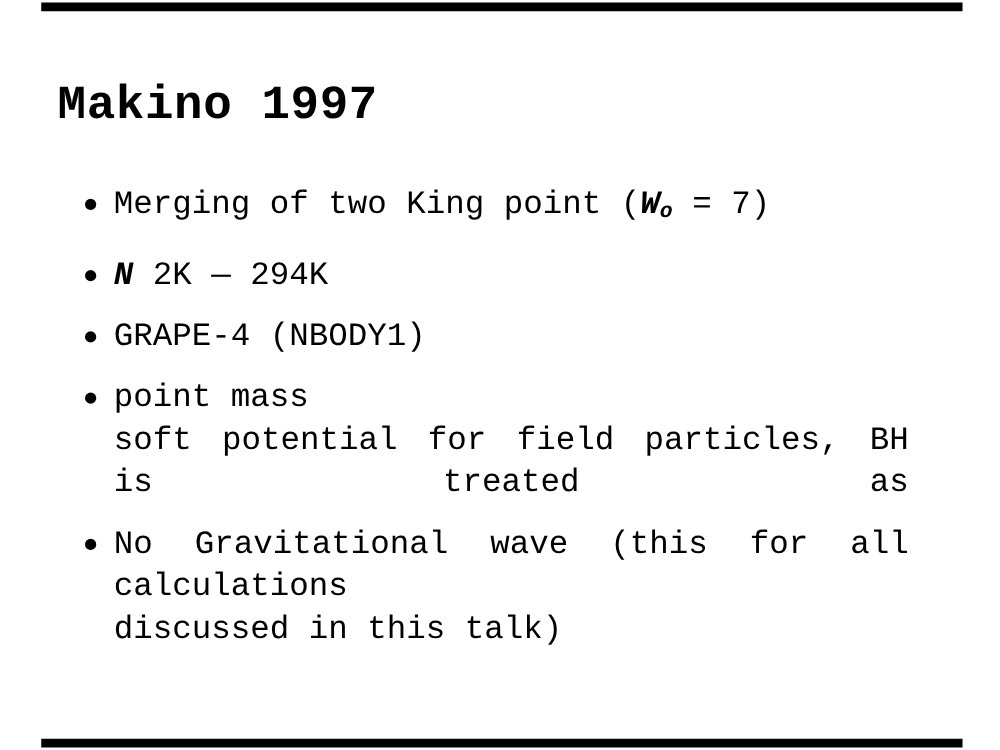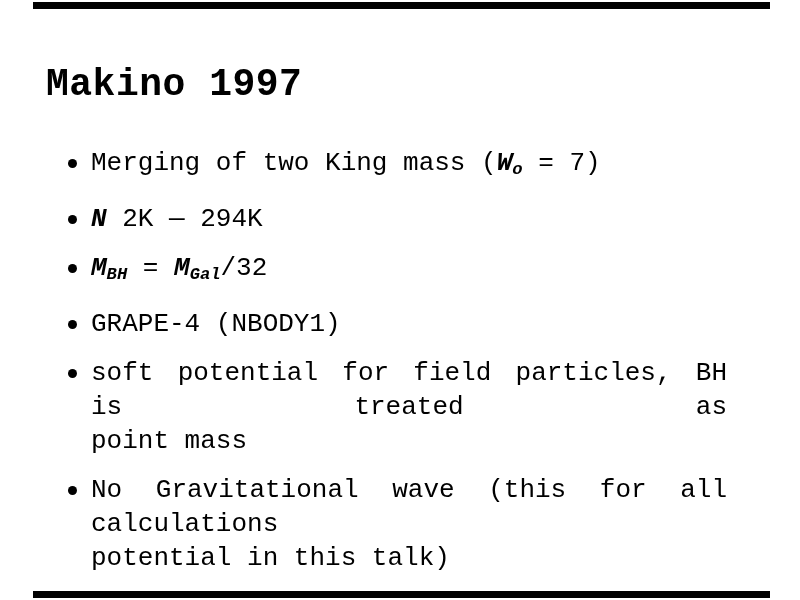--- a/index.html
+++ b/index.html
@@ -75,55 +75,49 @@
 </head>
 <body>
 
 <div class="slide" style="background: rgb(255, 255, 255); color: rgb(0, 0, 0);">
   <div class="bar bar-top" style="background: rgb(0, 0, 0);"></div>
   <h1 class="title">Makino 1997</h1>
   <ul class="bullets">
   <li class="bullet">
     <span class="dot" style="background: rgb(0, 0, 0);"></span>
     <div class="content">
-          <div class="line"><span>Merging of two King mass (</span><span class="seg-math">W</span><span class="seg-math seg-sub">o</span><span> = 7)</span></div>
+          <div class="line"><span>Merging of two King point (</span><span class="seg-math">W</span><span class="seg-math seg-sub">o</span><span> = 7)</span></div>
         </div>
   </li>
 
   <li class="bullet">
     <span class="dot" style="background: rgb(0, 0, 0);"></span>
     <div class="content">
           <div class="line"><span class="seg-math">N</span><span> 2K — 294K</span></div>
         </div>
   </li>
 
-  <li class="bullet">
-    <span class="dot" style="background: rgb(0, 0, 0);"></span>
-    <div class="content">
-          <div class="line"><span class="seg-math">M</span><span class="seg-math seg-sub">BH</span><span> = </span><span class="seg-math">M</span><span class="seg-math seg-sub">Gal</span><span>/32</span></div>
-        </div>
-  </li>
 
   <li class="bullet">
     <span class="dot" style="background: rgb(0, 0, 0);"></span>
     <div class="content">
           <div class="line"><span>GRAPE-4 (NBODY1)</span></div>
         </div>
   </li>
 
   <li class="bullet">
     <span class="dot" style="background: rgb(0, 0, 0);"></span>
     <div class="content">
+          <div class="line"><span>point mass</span></div>
           <div class="line stretch"><span>soft potential for field particles, BH is treated as</span></div>
-          <div class="line"><span>point mass</span></div>
         </div>
   </li>
 
   <li class="bullet">
     <span class="dot" style="background: rgb(0, 0, 0);"></span>
     <div class="content">
           <div class="line stretch"><span>No Gravitational wave (this for all calculations</span></div>
-          <div class="line"><span>potential in this talk)</span></div>
+          <div class="line"><span>discussed in this talk)</span></div>
         </div>
   </li>
 </ul>
   <div class="bar bar-bottom" style="background: rgb(0, 0, 0);"></div>
 </div>
 
 </body></html>

